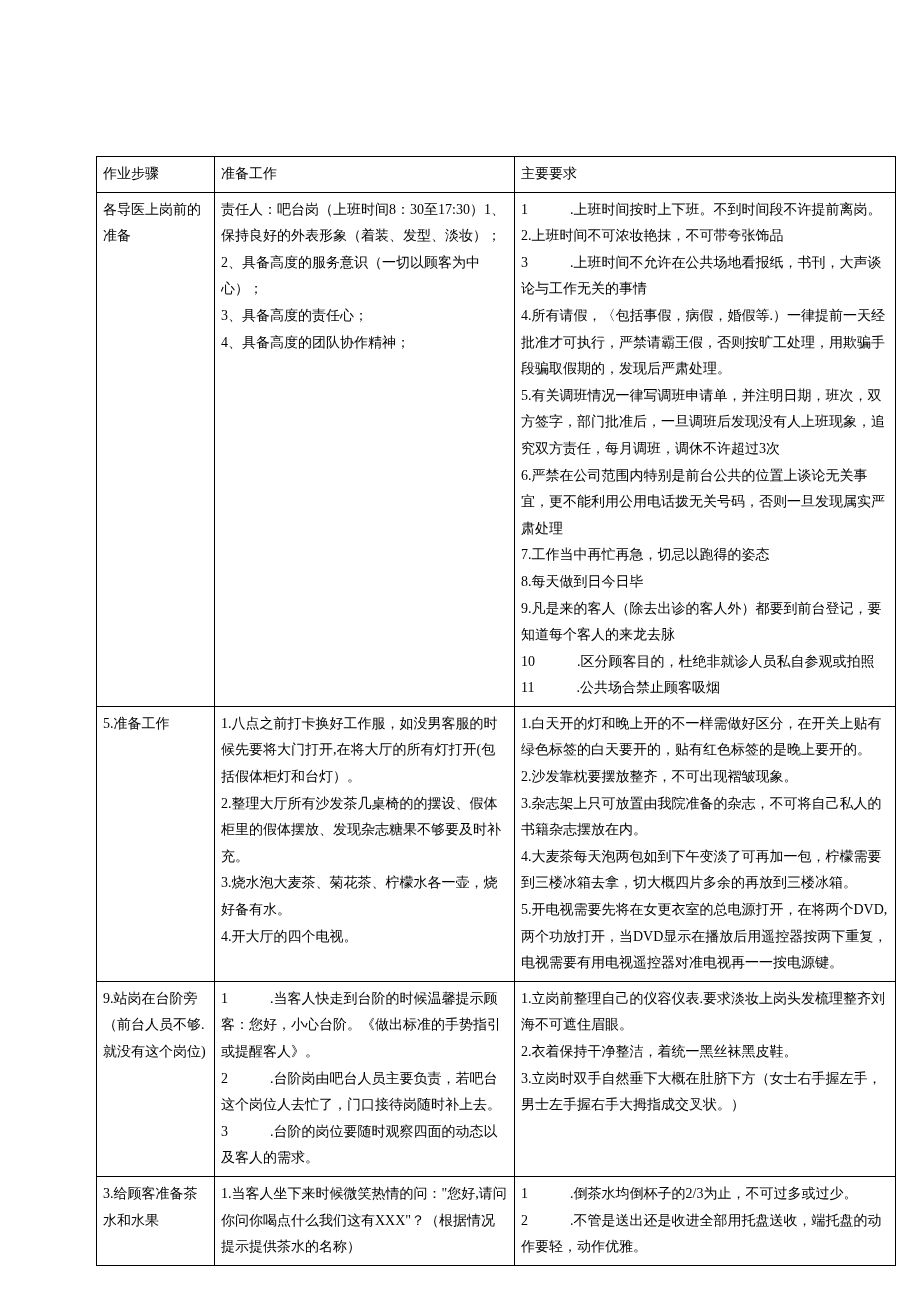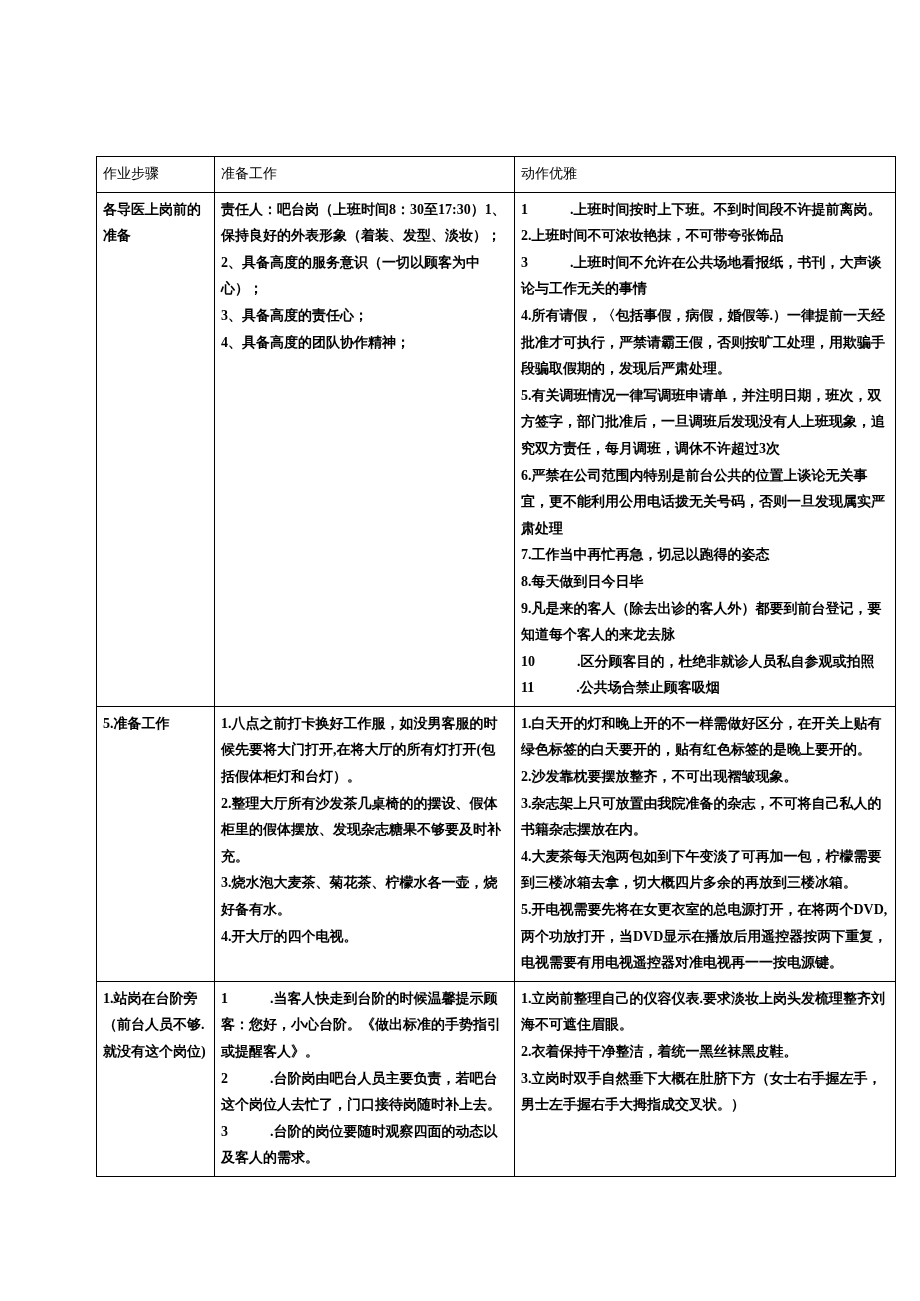--- a/index.html
+++ b/index.html
@@ -20,21 +20,20 @@
     }
     td {
       border: 1px solid #000000;
       padding: 4px 6px;
       vertical-align: top;
       font-size: 14px;
       line-height: 1.9;
       color: #000000;
       word-wrap: break-word;
       word-break: break-all;
-      font-weight: bold;
     }
     .col1 {
       width: 118px;
     }
     .col2 {
       width: 300px;
     }
     .col3 {
       width: auto;
     }
@@ -48,31 +47,36 @@
 <table>
   <colgroup>
     <col class="col1">
     <col class="col2">
     <col class="col3">
   </colgroup>
   <tbody>
       <tr class="header-row">
     <td>作业步骤</td>
     <td>准备工作</td>
-    <td>动作优雅</td>
+    <td>主要要求</td>
   </tr>
   <tr>
     <td>各导医上岗前的准备</td>
     <td>责任人：吧台岗（上班时间8：30至17:30）1、保持良好的外表形象（着装、发型、淡妆）；<br>2、具备高度的服务意识（一切以顾客为中心）；<br>3、具备高度的责任心；<br>4、具备高度的团队协作精神；</td>
     <td>1　　　.上班时间按时上下班。不到时间段不许提前离岗。<br>2.上班时间不可浓妆艳抹，不可带夸张饰品<br>3　　　.上班时间不允许在公共场地看报纸，书刊，大声谈论与工作无关的事情<br>4.所有请假，〈包括事假，病假，婚假等.）一律提前一天经批准才可执行，严禁请霸王假，否则按旷工处理，用欺骗手段骗取假期的，发现后严肃处理。<br>5.有关调班情况一律写调班申请单，并注明日期，班次，双方签字，部门批准后，一旦调班后发现没有人上班现象，追究双方责任，每月调班，调休不许超过3次<br>6.严禁在公司范围内特别是前台公共的位置上谈论无关事宜，更不能利用公用电话拨无关号码，否则一旦发现属实严肃处理<br>7.工作当中再忙再急，切忌以跑得的姿态<br>8.每天做到日今日毕<br>9.凡是来的客人（除去出诊的客人外）都要到前台登记，要知道每个客人的来龙去脉<br>10　　　.区分顾客目的，杜绝非就诊人员私自参观或拍照<br>11　　　.公共场合禁止顾客吸烟</td>
   </tr>
   <tr>
     <td>5.准备工作</td>
     <td>1.八点之前打卡换好工作服，如没男客服的时候先要将大门打开,在将大厅的所有灯打开(包括假体柜灯和台灯）。<br>2.整理大厅所有沙发茶几桌椅的的摆设、假体柜里的假体摆放、发现杂志糖果不够要及时补充。<br>3.烧水泡大麦茶、菊花茶、柠檬水各一壶，烧好备有水。<br>4.开大厅的四个电视。</td>
     <td>1.白天开的灯和晚上开的不一样需做好区分，在开关上贴有绿色标签的白天要开的，贴有红色标签的是晚上要开的。<br>2.沙发靠枕要摆放整齐，不可出现褶皱现象。<br>3.杂志架上只可放置由我院准备的杂志，不可将自己私人的书籍杂志摆放在内。<br>4.大麦茶每天泡两包如到下午变淡了可再加一包，柠檬需要到三楼冰箱去拿，切大概四片多余的再放到三楼冰箱。<br>5.开电视需要先将在女更衣室的总电源打开，在将两个DVD,两个功放打开，当DVD显示在播放后用遥控器按两下重复，电视需要有用电视遥控器对准电视再一一按电源键。</td>
   </tr>
   <tr>
-    <td>1.站岗在台阶旁（前台人员不够.就没有这个岗位)</td>
+    <td>9.站岗在台阶旁（前台人员不够.就没有这个岗位)</td>
     <td>1　　　.当客人快走到台阶的时候温馨提示顾客：您好，小心台阶。《做出标准的手势指引或提醒客人》。<br>2　　　.台阶岗由吧台人员主要负责，若吧台这个岗位人去忙了，门口接待岗随时补上去。<br>3　　　.台阶的岗位要随时观察四面的动态以及客人的需求。</td>
     <td>1.立岗前整理自己的仪容仪表.要求淡妆上岗头发梳理整齐刘海不可遮住眉眼。<br>2.衣着保持干净整洁，着统一黑丝袜黑皮鞋。<br>3.立岗时双手自然垂下大概在肚脐下方（女士右手握左手，男士左手握右手大拇指成交叉状。）</td>
+  </tr>
+  <tr>
+    <td>3.给顾客准备茶水和水果</td>
+    <td>1.当客人坐下来时候微笑热情的问："您好,请问你问你喝点什么我们这有XXX"？（根据情况提示提供茶水的名称）</td>
+    <td>1　　　.倒茶水均倒杯子的2/3为止，不可过多或过少。<br>2　　　.不管是送出还是收进全部用托盘送收，端托盘的动作要轻，动作优雅。</td>
   </tr>
 </tbody>
   </table>
 
 </body></html>

